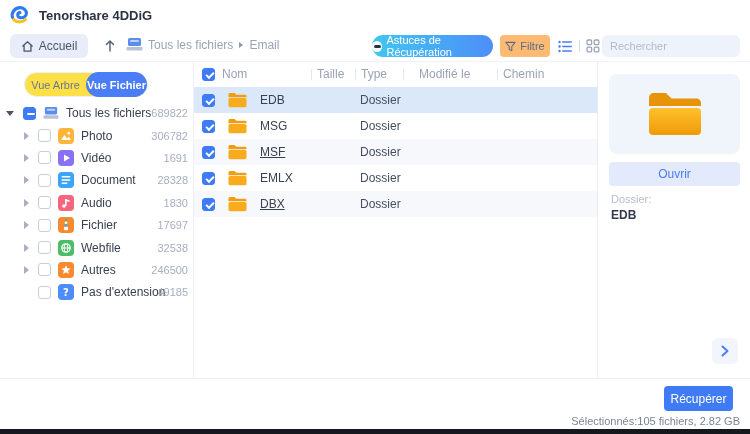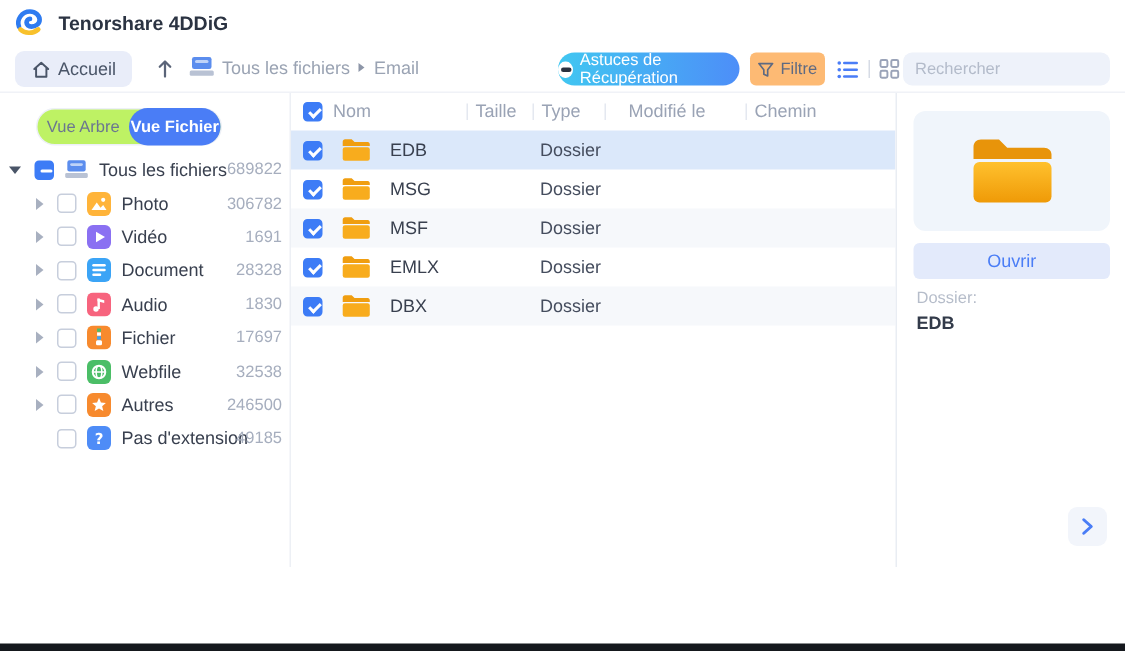--- a/index.html
+++ b/index.html
@@ -26,21 +26,21 @@
   .btn-filter { position:absolute; left:500px; top:5px; width:50px; height:22px; background:#fdba74; border-radius:4px; display:flex; align-items:center; justify-content:center; gap:4px; color:#5E6A82; font-size:11px; cursor:pointer; }
   .view-icons { position:absolute; left:558px; top:5px; height:22px; display:flex; align-items:center; gap:6px; }
   .vdiv { width:1px; height:12px; background:#D6DBE5; }
   .search-box { position:absolute; left:602px; top:5px; width:138px; height:22px; background:#EEF2FA; border-radius:6px; display:flex; align-items:center; padding:0 8px; }
   .search-box input { flex:1; border:none; outline:none; background:transparent; font-family:"Liberation Sans", sans-serif; font-size:11px; color:#5A6478; }
   .search-box input::placeholder { color:#B3BBCA; }
   
   .content { position:absolute; left:0; top:62px; width:750px; height:316px; background:#fff; }
   
   .sidebar { position:absolute; left:0; top:0; width:194px; height:316px; border-right:1px solid #EDF0F5; background:#fff; }
-  .toggle { position:absolute; left:24px; top:10px; width:124px; height:25px; background:#bef264; border:1px solid #EDF0F7; border-radius:13px; display:flex; align-items:center; }
+  .toggle { position:absolute; left:24px; top:10px; width:124px; height:25px; background:#fde047; border:1px solid #EDF0F7; border-radius:13px; display:flex; align-items:center; }
   .toggle-opt { flex:1; height:25px; display:flex; align-items:center; justify-content:center; font-size:11px; color:#6B7690; cursor:pointer; border-radius:13px; }
   .toggle-opt.active { background:#4A7DF6; color:#fff; font-weight:700; }
   .tree { position:absolute; left:0; top:40px; width:194px; }
   .tree-row { position:relative; height:22.4px; display:flex; align-items:center; cursor:pointer; }
   .tree-row .count { position:absolute; right:6px; color:#A6AEBE; font-size:11px; }
   .exp-down { width:0; height:0; border-top:5px solid #4A5568; border-left:4px solid transparent; border-right:4px solid transparent; margin-left:6px; }
   .exp-right { width:0; height:0; border-left:5px solid #A8B0C0; border-top:4px solid transparent; border-bottom:4px solid transparent; margin-left:24px; }
   .exp-none { width:5px; margin-left:24px; }
   .cb { width:13px; height:13px; border:1px solid #C7CEDC; border-radius:3px; background:#fff; margin-left:9px; position:relative; flex:none; cursor:pointer; }
   .cb.ind { background:#3D7CF6; border-color:#3D7CF6; }
@@ -50,21 +50,21 @@
   .type-ico { width:16px; height:16px; margin-left:7px; flex:none; }
   .tree-label { margin-left:7px; font-size:12px; color:#39404F; }
   
   .table { position:absolute; left:194px; top:0; width:403px; height:316px; background:#fff; }
   .thead { position:relative; height:25px; display:flex; align-items:center; color:#9AA3B5; font-size:12px; }
   .thead .cb { margin-left:8px; }
   .th { position:absolute; top:5px; }
   .th-sep { position:absolute; top:7px; width:1px; height:11px; background:#E4E8F0; }
   .trow { position:relative; height:26px; display:flex; align-items:center; cursor:pointer; }
   .trow.sel { background:#DBE8FA; }
-  .trow.stripe { background:#F6F8FB; }
+  .trow.stripe { background:#F6F8FB;text-decoration:underline; }
   .trow .cb { margin-left:8px; }
   .folder-sm { margin-left:13px; flex:none; }
   .cell-name { margin-left:13px; color:#39404F; }
   .cell-type { position:absolute; left:166px; color:#454D5E; }
   
   .rpanel { position:absolute; left:597px; top:0; width:153px; height:316px; background:#fff; border-left:1px solid #E9EDF3; }
   .preview-card { position:absolute; left:11px; top:12px; width:131px; height:80px; background:#F0F5FB; border-radius:8px; display:flex; align-items:center; justify-content:center; }
   .btn-open { position:absolute; left:11px; top:100px; width:131px; height:24px; background:#E3EAFB; border:none; border-radius:4px; color:#4A7DF6; font-size:12px; font-family:"Liberation Sans", sans-serif; cursor:pointer; }
   .meta-label { position:absolute; left:13px; top:131px; color:#B6BDCA; font-size:11px; }
   .meta-value { position:absolute; left:13px; top:146px; color:#333B4A; font-size:12px; font-weight:700; }
@@ -354,15 +354,19 @@
       <div class="meta-label">Dossier:</div>
       <div class="meta-value">EDB</div>
       <div class="btn-next">
         <svg width="10" height="12" viewBox="0 0 10 12">
           <path d="M2.5 1.5 L7.5 6 L2.5 10.5" fill="none" stroke="#4A7DF6" stroke-width="2" stroke-linecap="round" stroke-linejoin="round"></path>
         </svg>
       </div>
     </div>
   </div>
 
+  <div class="footer">
+    <button class="btn-recover">Récupérer</button>
+    <div class="sel-summary">Sélectionnés:105 fichiers, 2.82 GB</div>
+  </div>
   <div class="bottom-strip"></div>
 
 </div>
 
 </body></html>

